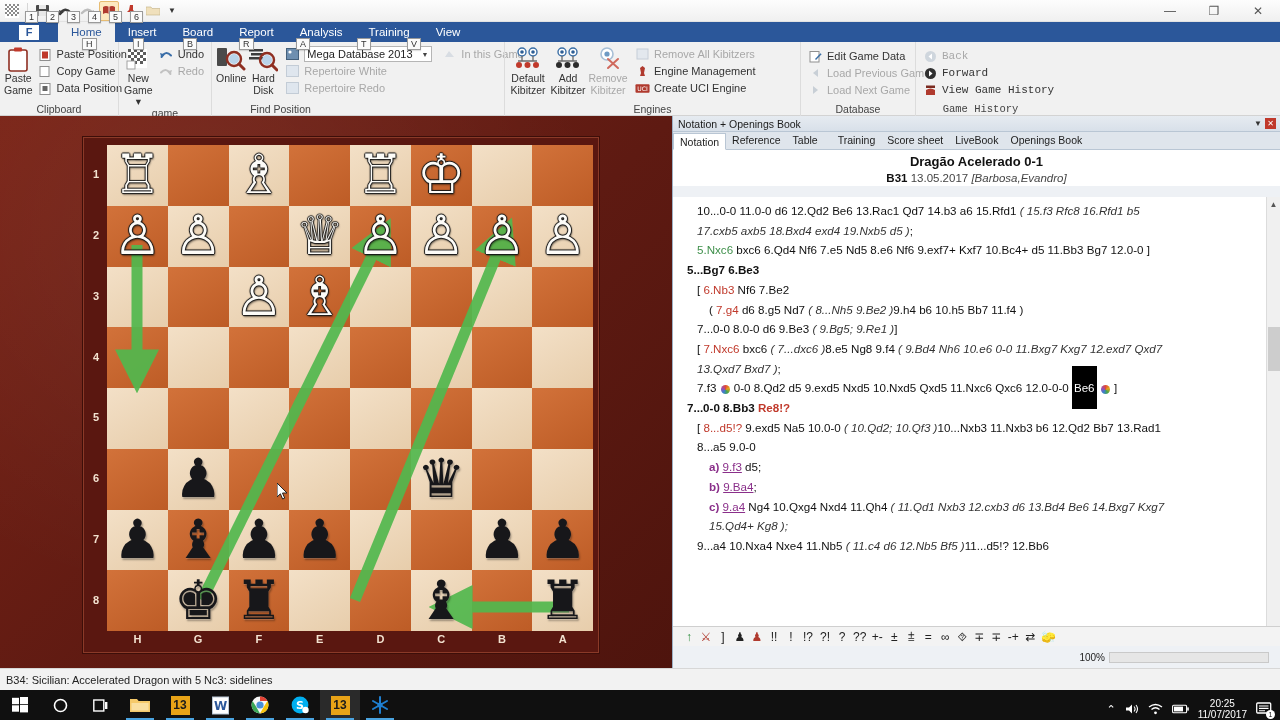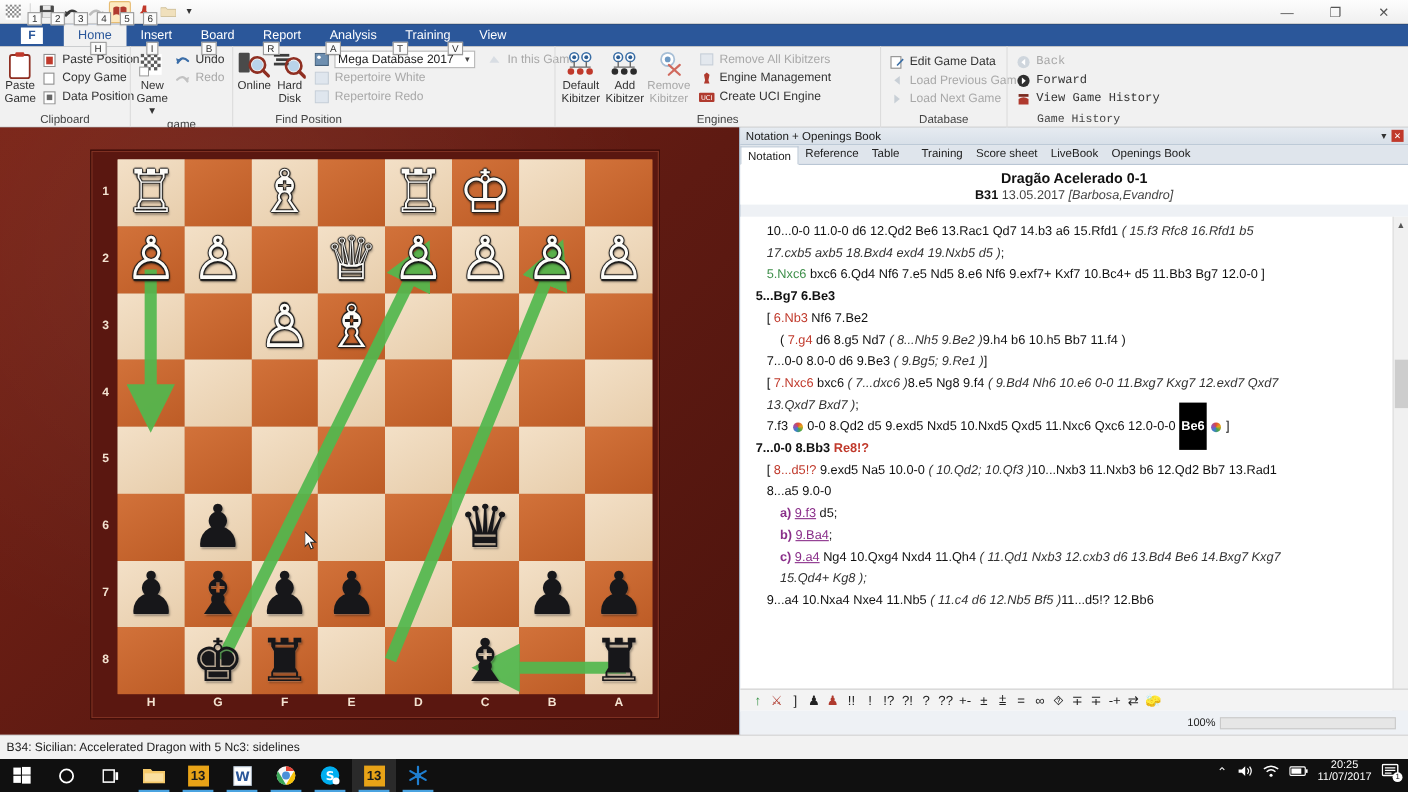--- a/index.html
+++ b/index.html
@@ -153,21 +153,21 @@
   .nline { white-space:nowrap; }
   .ind1 { padding-left:10px; }
   .ind2 { padding-left:22px; }
   .bold { font-weight:bold; }
   .red { color:#c0392b; }
   .redb { color:#c0392b; font-weight:bold; }
   .green { color:#3e8f4a; }
   .ital { font-style:italic; color:#333; }
   .purple { color:#8a2f8a; text-decoration:underline; }
   .purpleb { color:#8a2f8a; font-weight:bold; }
-  .hl { background:#000; color:#fff; padding:15px 2px;font-weight:bold; }
+  .hl { background:#000; color:#fff; padding:15px 2px; }
   .nscroll {
     position:absolute; right:0; top:81px; width:14px; height:450px;
     background:#f0f0f0; border-left:1px solid #dcdcdc;
   }
   .nscroll .up,.nscroll .dn { height:14px; display:flex;align-items:center;justify-content:center;font-size:8px;color:#555;}
   .nscroll .thumb{ position:absolute; left:1px; top:130px; width:12px; height:44px; background:#cdcdcd; }
   .symbar {
     position:absolute; left:0; bottom:22px; width:608px; height:20px;
     background:#f3f3f3; border-top:1px solid #cfcfcf;
     display:flex; align-items:center; gap:1px; padding-left:8px;
@@ -181,21 +181,21 @@
   
   .statusbar {
     position:absolute; left:0; top:668px; width:1280px; height:22px;
     background:#f2f2f2; border-top:1px solid #d7d7d7;
     display:flex; align-items:center; padding-left:6px; font-size:11px; color:#222;
   }
 
   
   .taskbar {
     position:absolute; left:0; top:690px; width:1280px; height:30px; background:#101010;
-    display:flex; align-items:flex-start;
+    display:flex; align-items:flex-end;
   }
   .tb-item { width:40px; height:30px; display:flex; align-items:center; justify-content:center; position:relative;}
   .tb-item.active { background:#2a2a2a; }
   .tb-item .under { position:absolute; bottom:0; left:6px; width:28px; height:2px; background:#4aa3e0; }
   .tray { margin-left:auto; display:flex; align-items:center; gap:9px; padding-right:8px; color:#fff; font-size:10px;}
   .clock { text-align:center; line-height:11px; font-size:10px; }
   .tr-ic { color:#fff; font-size:11px; display:flex; align-items:center;}
 </style>
 </head>
 <body>
@@ -438,21 +438,21 @@
         </div>
         <div class="smallcol" style="margin-left:2px;">
           <div class="smallbtn">
             <span class="ic">
               <svg class="ico-svg" width="13" height="12" viewBox="0 0 13 12">
                   <rect x="0.5" y="0.5" width="12" height="11" fill="#6e8fb0" stroke="#44607c"></rect>
                   <circle cx="4" cy="4" r="1.6" fill="#fff"></circle>
                 </svg>
             </span>
             <span class="combo">
-              <span>Mega Database 2017</span>
+              <span>Mega Database 2013</span>
               <span class="arrow">▼</span>
             </span>
           </div>
           <div class="smallbtn disabled">
             <span class="ic">
               <svg class="ico-svg" width="13" height="12" viewBox="0 0 13 12">
                   <rect x="0.5" y="0.5" width="12" height="11" fill="#dfe6ee" stroke="#c3ccd6"></rect>
                 </svg>
             </span>
             <span>Repertoire White</span>

